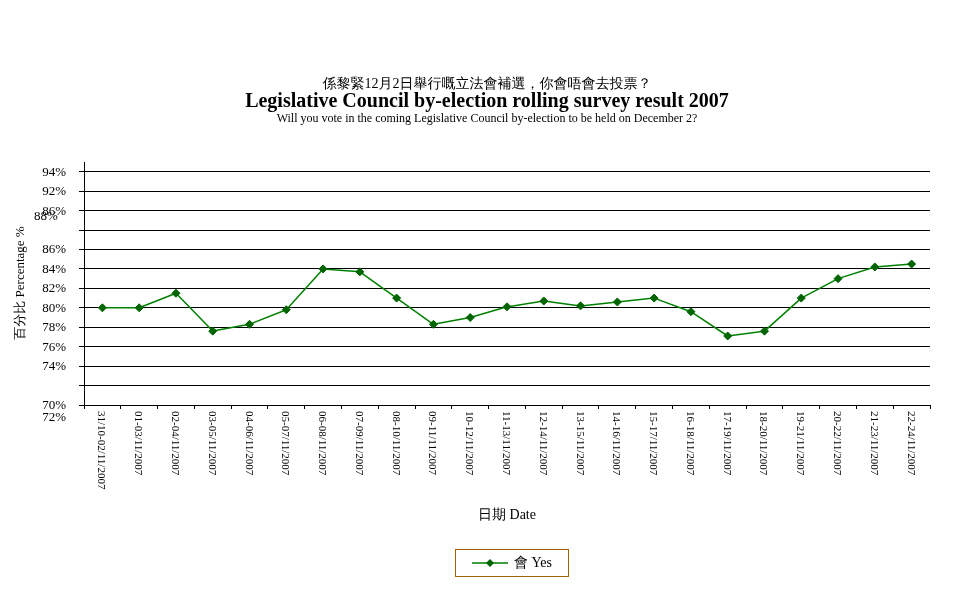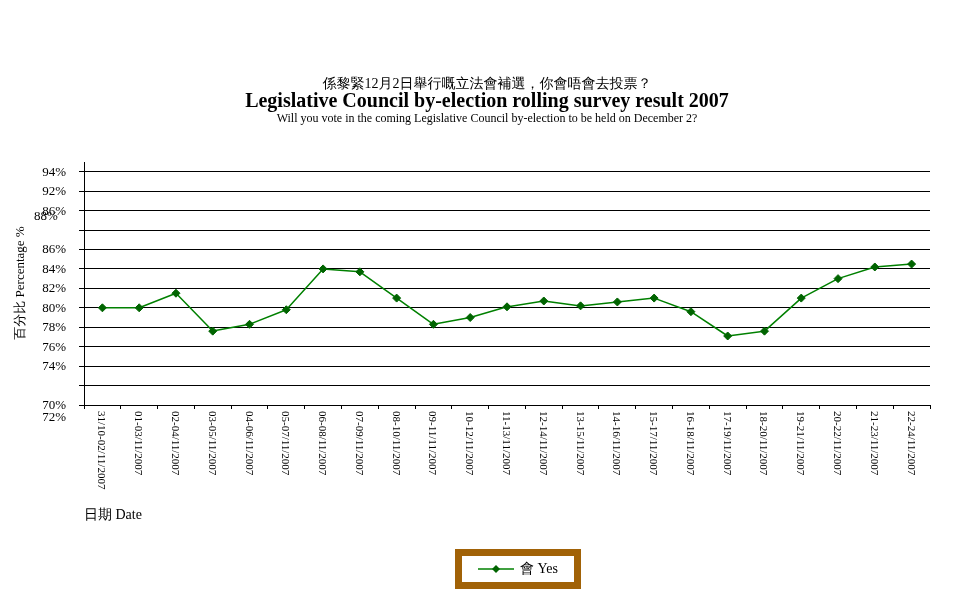--- a/index.html
+++ b/index.html
@@ -9,30 +9,30 @@
   }
   .title-line{position:absolute;left:0;width:100%;text-align:center;white-space:nowrap;}
   .t1{top:21px;font-size:17px;font-weight:bold;}
   .t2{top:49px;font-size:20px;font-weight:bold;margin-top:40px;}
   .t3{top:75px;font-size:14px;}
   .t4{top:111px;font-size:12px;}
   .y-title{
     position:absolute;top:283px;left:20px;transform:translate(-50%,-50%) rotate(-90deg);
     white-space:nowrap;font-size:13px;
   }
-  .x-title{position:absolute;left:84px;width:846px;top:506px;text-align:left;font-size:14px;}
+  .x-title{position:absolute;left:84px;width:846px;top:506px;text-align:center;font-size:14px;}
   .ylab{position:absolute;left:26px;width:40px;text-align:right;font-size:13px;line-height:16px;font-family:Liberation Serif, serif;}
   .xlab{
     position:absolute;top:411px;font-size:11px;line-height:12px;white-space:nowrap;
     transform:rotate(90deg);transform-origin:0 0;
   }
   .plot-svg{position:absolute;left:78px;top:162px;overflow:visible;}
   .legend{
     position:absolute;left:455px;top:549px;width:112px;height:26px;
-    border:7px solid #a16207;display:flex;align-items:center;justify-content:center;gap:6px;
+    border:1px solid #a16207;display:flex;align-items:center;justify-content:center;gap:6px;
     font-size:14px;background:#fff;
   }
   .legend-marker{display:inline-block;line-height:0;}
 </style>
 </head>
 <body>
 
 <div class="canvas">
   <div class="title-line t2">Legislative Council by-election rolling survey result 2007</div>
   <div class="title-line t3">係黎緊12月2日舉行嘅立法會補選，你會唔會去投票？</div>

